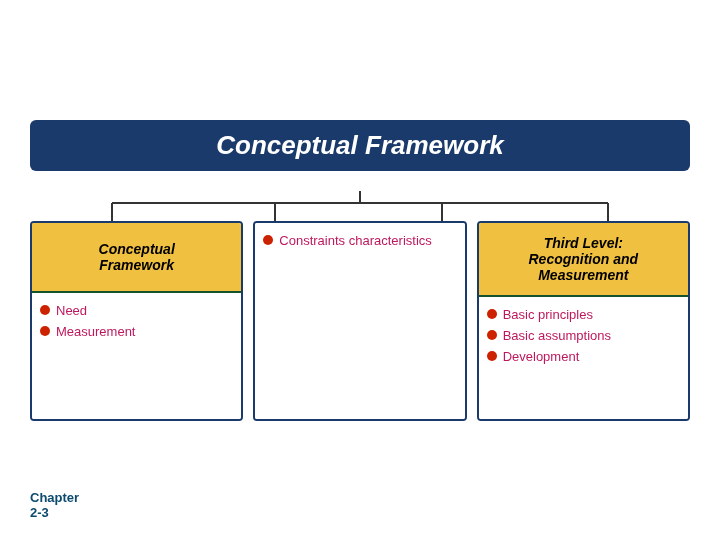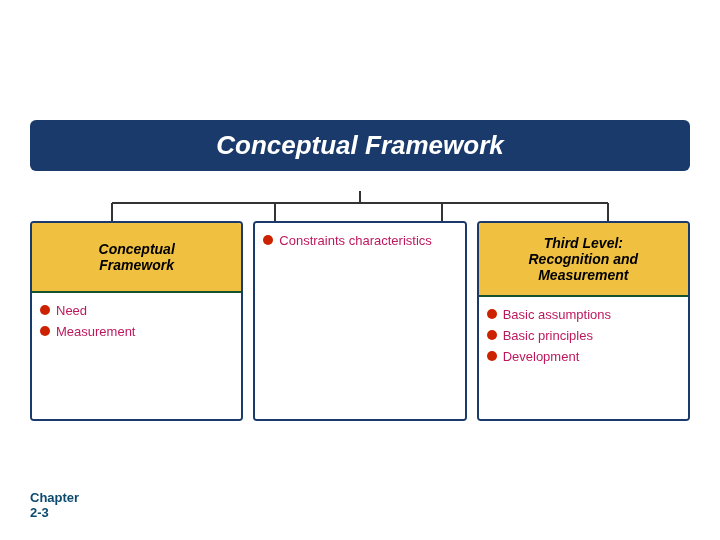--- a/index.html
+++ b/index.html
@@ -163,25 +163,25 @@
       </div>
     </div>
 
     <div class="box">
       <div class="box-header">
         <span>Third Level:<br>Recognition and<br>Measurement</span>
       </div>
       <div class="box-body">
         <div class="bullet-item">
           <span class="bullet-dot"></span>
-          <span>Basic assumptions</span>
+          <span>Basic principles</span>
         </div>
         <div class="bullet-item">
           <span class="bullet-dot"></span>
-          <span>Basic principles</span>
+          <span>Basic assumptions</span>
         </div>
         <div class="bullet-item">
           <span class="bullet-dot"></span>
           <span>Development</span>
         </div>
       </div>
     </div>
 
   </div>
 

